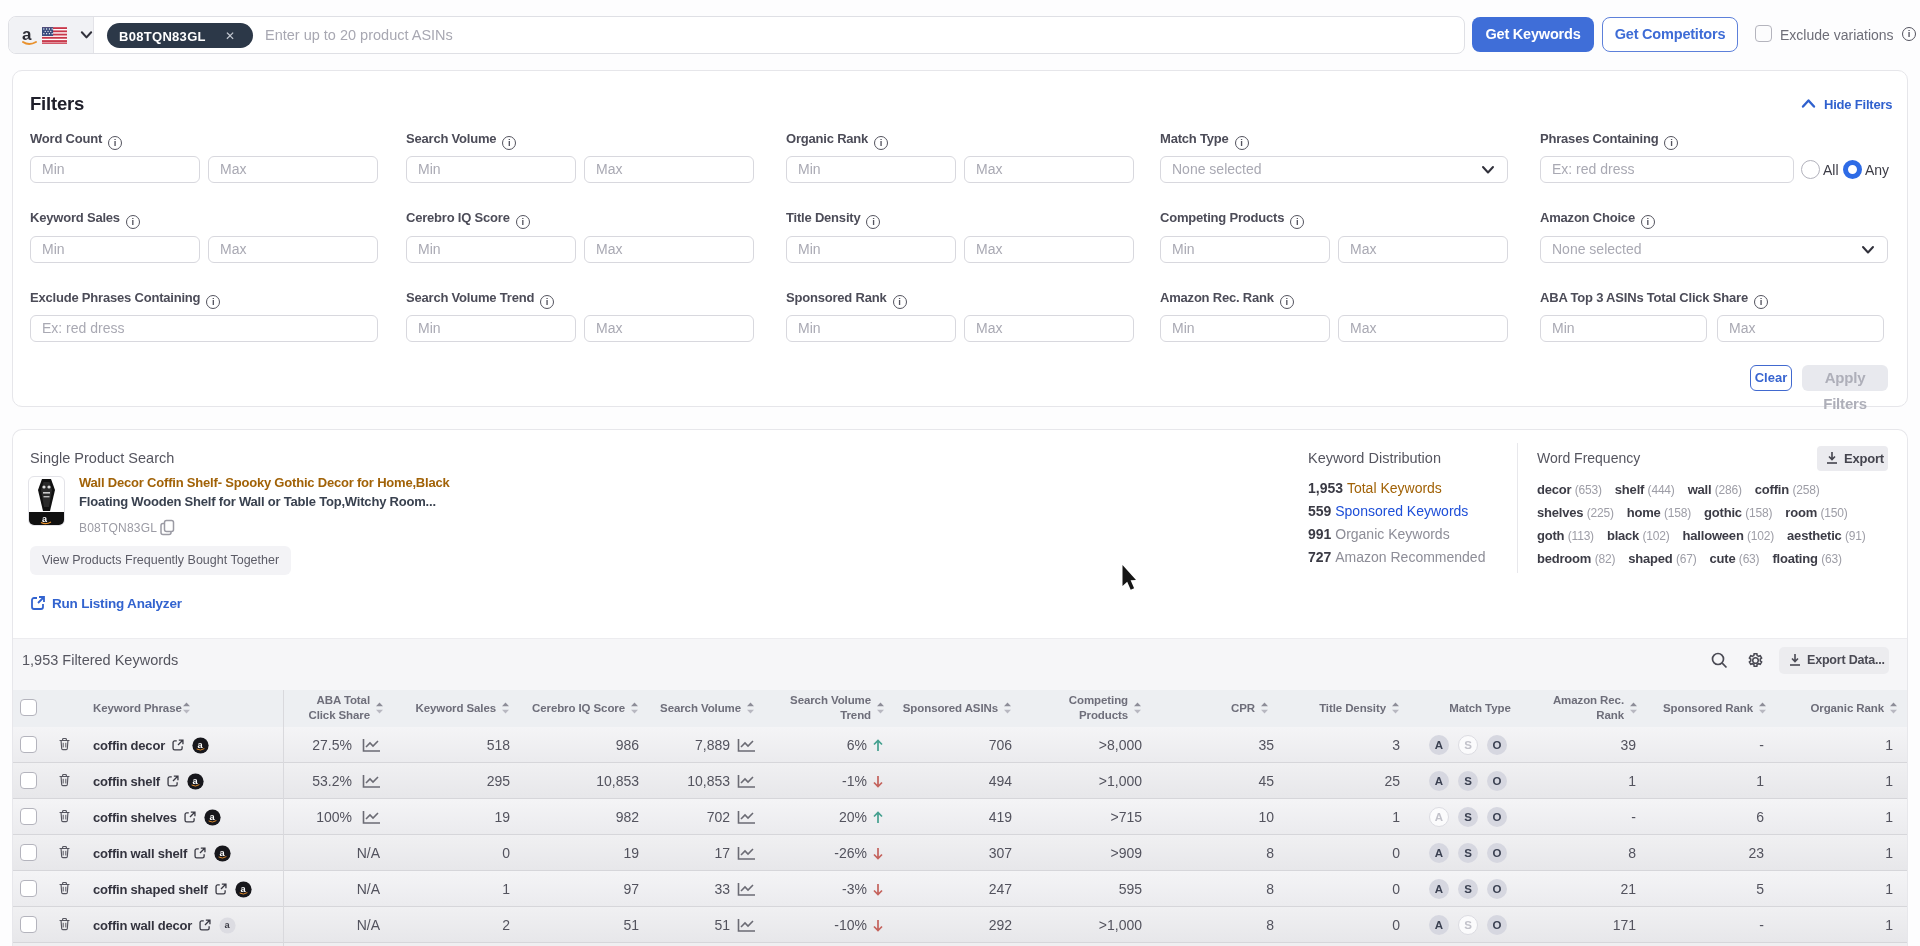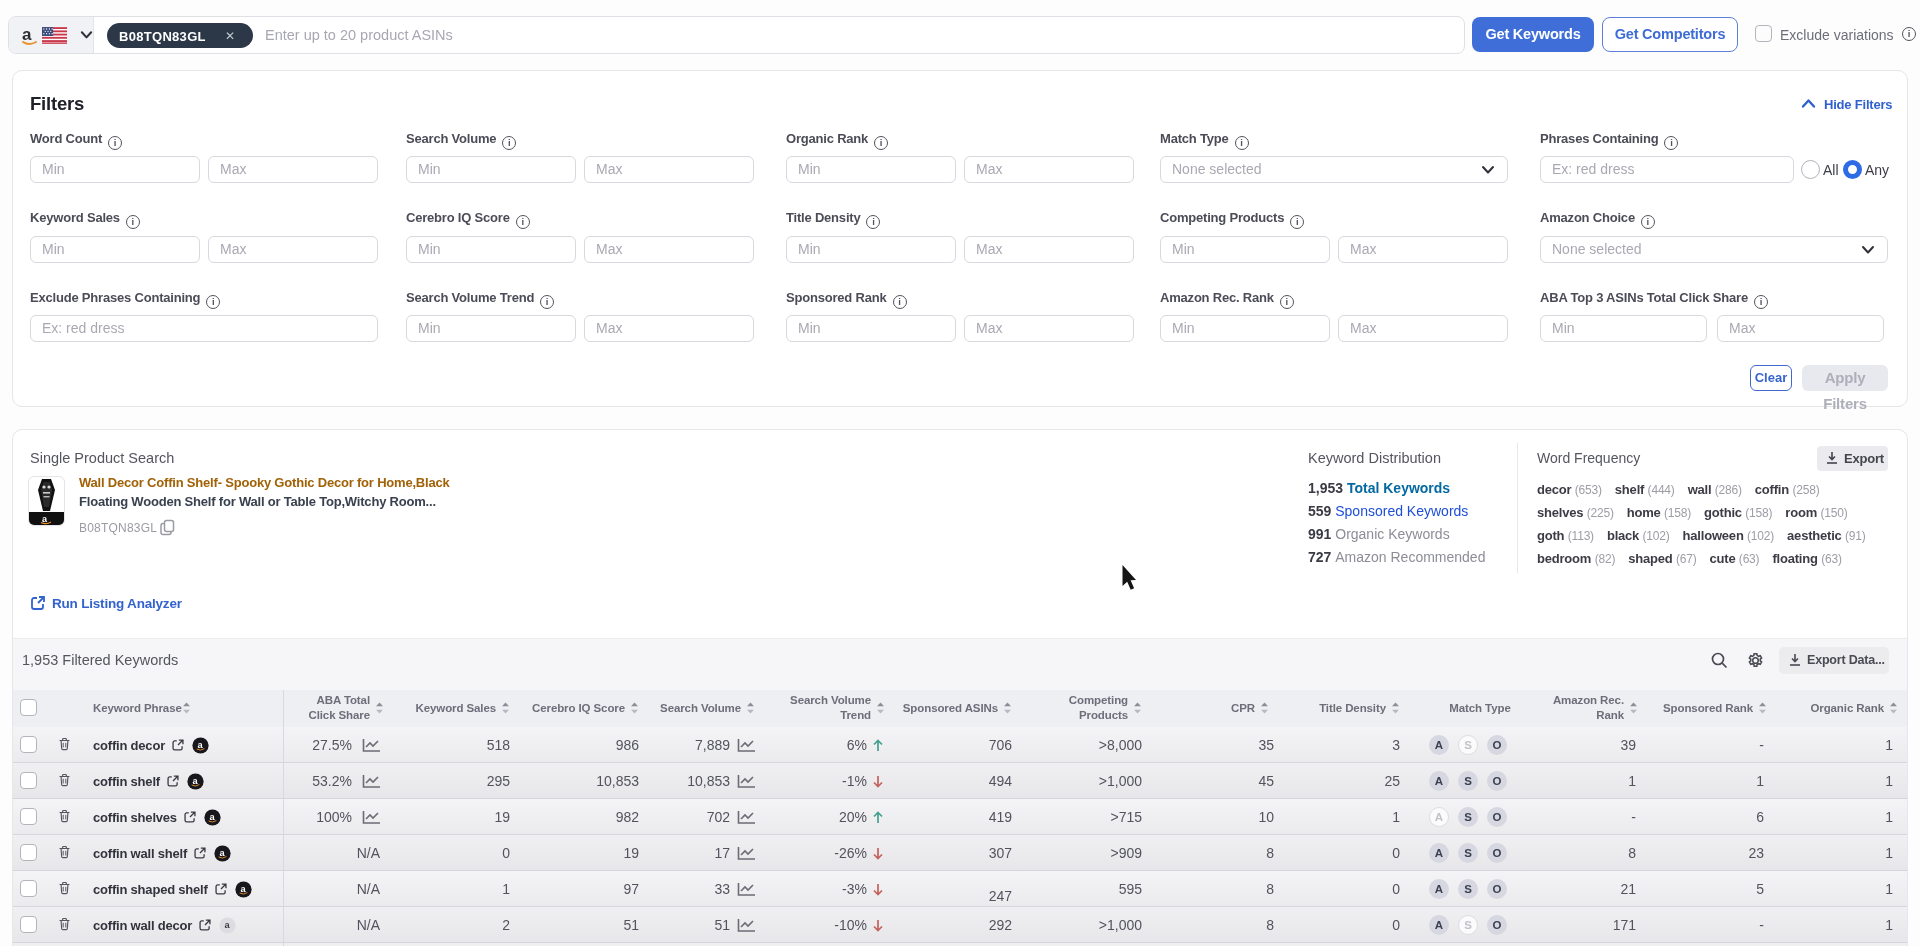--- a/index.html
+++ b/index.html
@@ -155,29 +155,30 @@
     <path d="M12 45.5 Q17 48 22 45" stroke="#e8912d" stroke-width="1.2" fill="none"></path>
   </svg>
 </div>
 <span class="abs kw" style="left:79px;top:475px;color:#a16207;">Wall Decor Coffin Shelf- Spooky Gothic Decor for Home,Black</span>
 <span class="abs kw" style="left:79px;top:494px;color:#39414f;">Floating Wooden Shelf for Wall or Table Top,Witchy Room...</span>
 <span class="abs" style="left:79px;top:521px;font-size:12px;color:#9b9ba4;letter-spacing:.2px;">B08TQN83GL</span>
 <svg class="abs" style="left:159px;top:519px;" width="17" height="17" viewBox="0 0 17 17">
   <rect x="5.5" y="1.5" width="9" height="11" rx="2" stroke="#9b9ba4" stroke-width="1.5" fill="none"></rect>
   <path d="M5.5 4.5 H4 a2 2 0 0 0 -2 2 v7 a2 2 0 0 0 2 2 h6 a2 2 0 0 0 2 -2 v-1" stroke="#9b9ba4" stroke-width="1.5" fill="none"></path>
 </svg>
+<div class="abs" style="left:30px;top:546px;width:261px;height:29px;background:#f3f3f6;border-radius:6px;color:#5b5b66;font-size:12.5px;text-align:center;line-height:29px;">View Products Frequently Bought Together</div>
 <svg class="abs" style="left:30px;top:595px;" width="16" height="16" viewBox="0 0 16 16">
   <path d="M7 3 H4 a2 2 0 0 0 -2 2 v7 a2 2 0 0 0 2 2 h7 a2 2 0 0 0 2 -2 v-3" stroke="#3263cf" stroke-width="1.8" fill="none"></path>
   <path d="M9 2 H14 V7 M14 2 L8 8" stroke="#3263cf" stroke-width="1.8" fill="none"></path>
 </svg>
 <span class="abs" style="left:52px;top:596px;font-size:13.5px;font-weight:bold;color:#3263cf;letter-spacing:-.2px;">Run Listing Analyzer</span>
 
 <span class="abs" style="left:1308px;top:450px;font-size:14.5px;color:#55555f;">Keyword Distribution</span>
 <div id="kdist">
-      <span class="abs" style="left:1308px;top:480px;font-size:14px;font-weight:bold;color:#3a3a44;">1,953 <span style="font-weight:bold;color:#0369a1;">Total Keywords</span></span>
+      <span class="abs" style="left:1308px;top:480px;font-size:14px;font-weight:bold;color:#3a3a44;">1,953 <span style="font-weight:normal;color:#a16207;">Total Keywords</span></span>
       <span class="abs" style="left:1308px;top:503px;font-size:14px;font-weight:bold;color:#3a3a44;">559 <span style="font-weight:normal;color:#1d4ed8;">Sponsored Keywords</span></span>
       <span class="abs" style="left:1308px;top:526px;font-size:14px;font-weight:bold;color:#3a3a44;">991 <span style="font-weight:normal;color:#8d8d97;">Organic Keywords</span></span>
       <span class="abs" style="left:1308px;top:549px;font-size:14px;font-weight:bold;color:#3a3a44;">727 <span style="font-weight:normal;color:#8d8d97;">Amazon Recommended</span></span>
     </div>
 <div class="abs" style="left:1517px;top:443px;width:1px;height:130px;background:#e8e8ec;"></div>
 
 <span class="abs" style="left:1537px;top:450px;font-size:14px;color:#55555f;">Word Frequency</span>
 <div class="abs" style="left:1817px;top:446px;width:71px;height:25px;background:#ebebef;border-radius:4px;">
   <svg class="abs" style="left:8px;top:5px;" width="14" height="14" viewBox="0 0 14 14">
     <path d="M7 1 V8 M4 5.5 L7 8.5 L10 5.5" stroke="#44444e" stroke-width="1.6" fill="none"></path>
@@ -500,21 +501,21 @@
       <div class="num" style="right:1281px;top:881px;width:90px;">97</div>
       <div class="num" style="right:1190px;top:881px;width:90px;">33</div>
       <div class="abs" style="left:737px;top:882px;"><svg width="19" height="15" viewBox="0 0 19 15">
           <path d="M1.5 1 V13 H18" stroke="#6b6b74" stroke-width="1.6" fill="none"></path>
           <path d="M4 9 L8 5 L11 8 L16 3" stroke="#6b6b74" stroke-width="1.6" fill="none"></path>
         </svg></div>
       <div class="num" style="right:1053px;top:881px;width:90px;">-3%</div>
       <div class="abs" style="left:872px;top:882px;"><svg width="12" height="15" viewBox="0 0 12 15">
           <path d="M6 2 V12.5 M2 8.5 L6 12.5 L10 8.5" stroke="#c4625c" stroke-width="1.7" fill="none"></path>
         </svg></div>
-      <div class="num" style="right:908px;top:881px;width:90px;margin-top:7px;">247</div>
+      <div class="num" style="right:908px;top:881px;width:90px;">247</div>
       <div class="num" style="right:778px;top:881px;width:90px;">595</div>
       <div class="num" style="right:646px;top:881px;width:90px;">8</div>
       <div class="num" style="right:520px;top:881px;width:90px;">0</div>
       <div class="badge bon" style="left:1429px;top:879px;">A</div>
       <div class="badge bon" style="left:1458px;top:879px;">S</div>
       <div class="badge bon" style="left:1487px;top:879px;">O</div>
       <div class="num" style="right:284px;top:881px;width:90px;">21</div>
       <div class="num" style="right:156px;top:881px;width:90px;">5</div>
       <div class="num" style="right:27px;top:881px;width:90px;">1</div>
       <div class="abs" style="left:13px;top:907px;width:1894px;height:36px;background:linear-gradient(180deg,#f0f0f2 0%,#e7e7ea 100%);border-bottom:1px solid #d6d6da;"></div>

